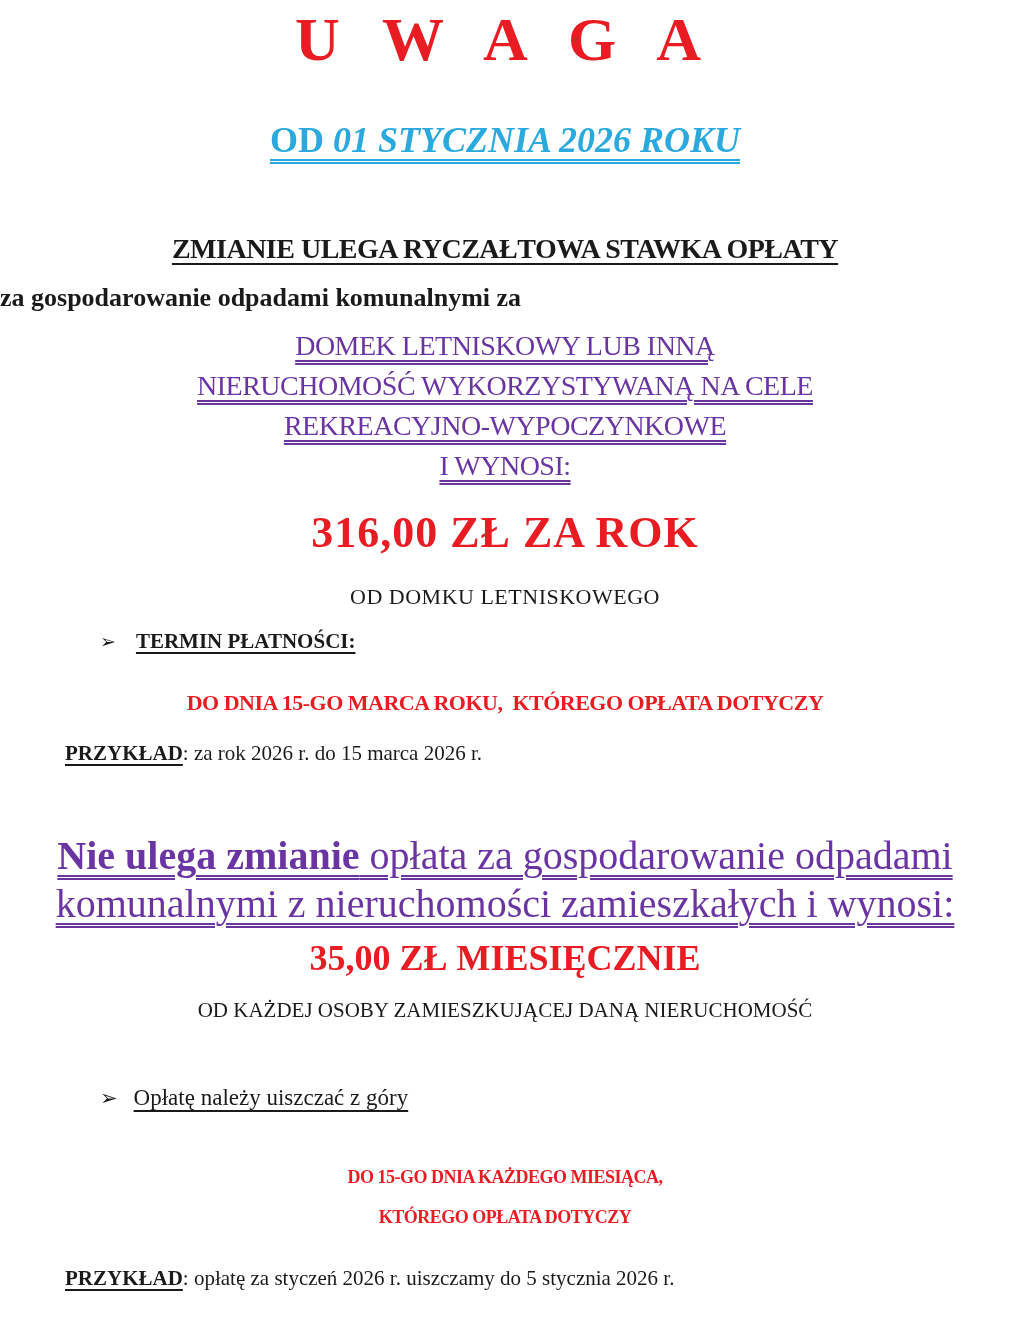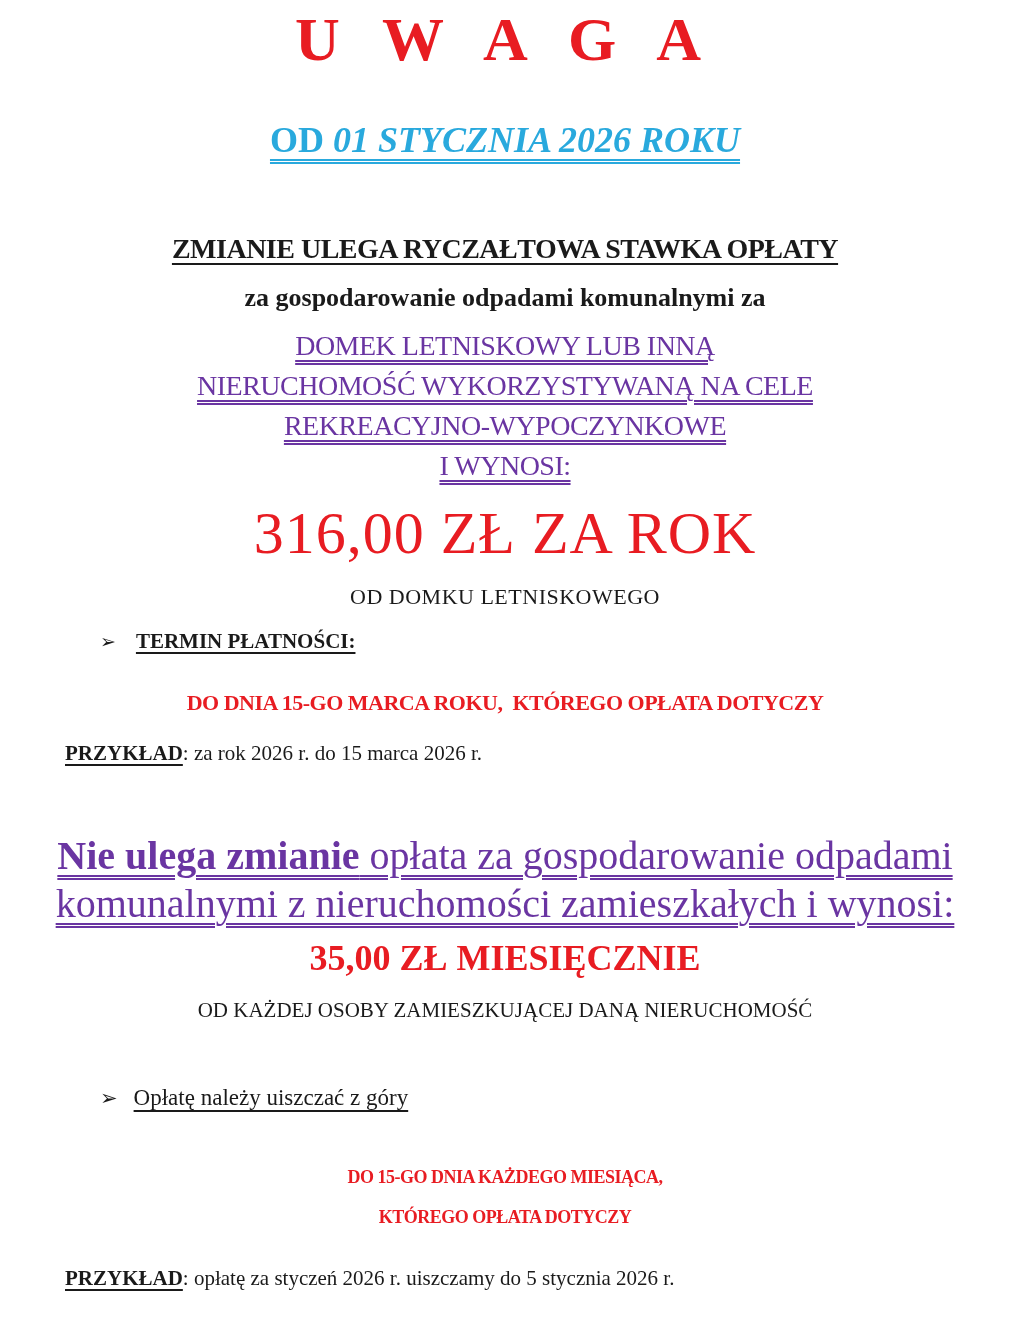--- a/index.html
+++ b/index.html
@@ -54,21 +54,21 @@
     line-height: 34px;
     letter-spacing: -0.5px;
   }
   .heading-black .underlined-text {
     text-decoration: underline;
     text-decoration-thickness: 2px;
     text-underline-offset: 5px;
   }
   .subheading-black {
     margin-top: 16px;
-    text-align: center;
+    text-align: left;
     font-size: 26px;
     font-weight: bold;
     line-height: 32px;
   }
 
   
   .purple-block {
     margin-top: 12px;
     text-align: center;
     color: #6a35a2;
@@ -81,22 +81,22 @@
     text-decoration: underline double;
     text-decoration-thickness: 1.5px;
     text-underline-offset: 5px;
   }
 
   
   .price-big {
     margin-top: 18px;
     text-align: center;
     color: #e81c22;
-    font-size: 60px;
-    font-weight: normal;
+    font-size: 44px;
+    font-weight: bold;
     line-height: 58px;
     letter-spacing: 1px;
   }
   .price-unit {
     margin-top: 22px;
     text-align: center;
     font-size: 22px;
     line-height: 26px;
     letter-spacing: 0.5px;
   }

